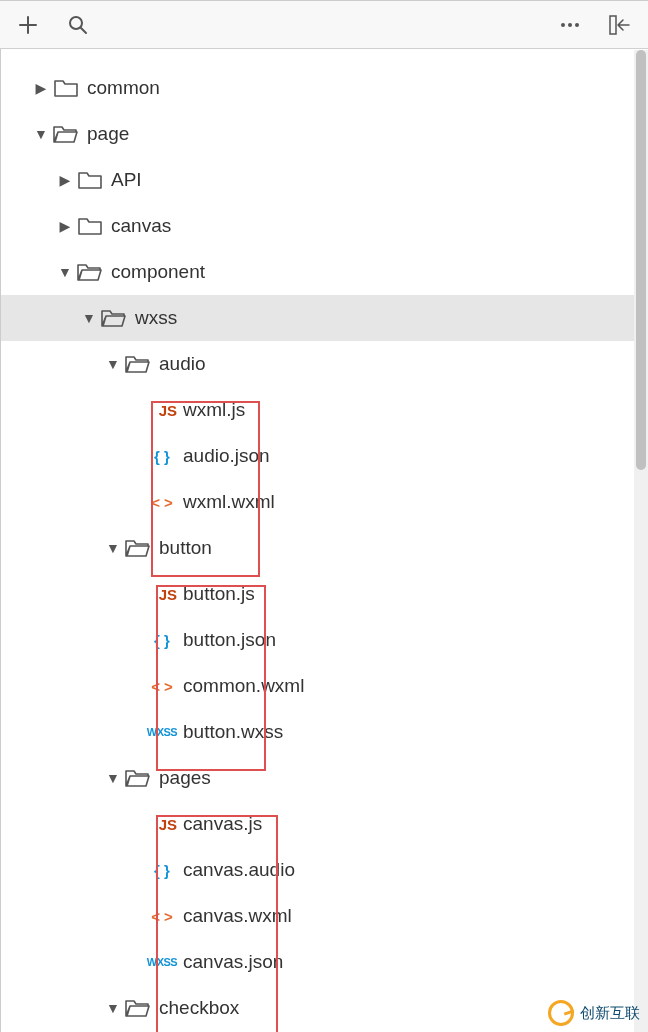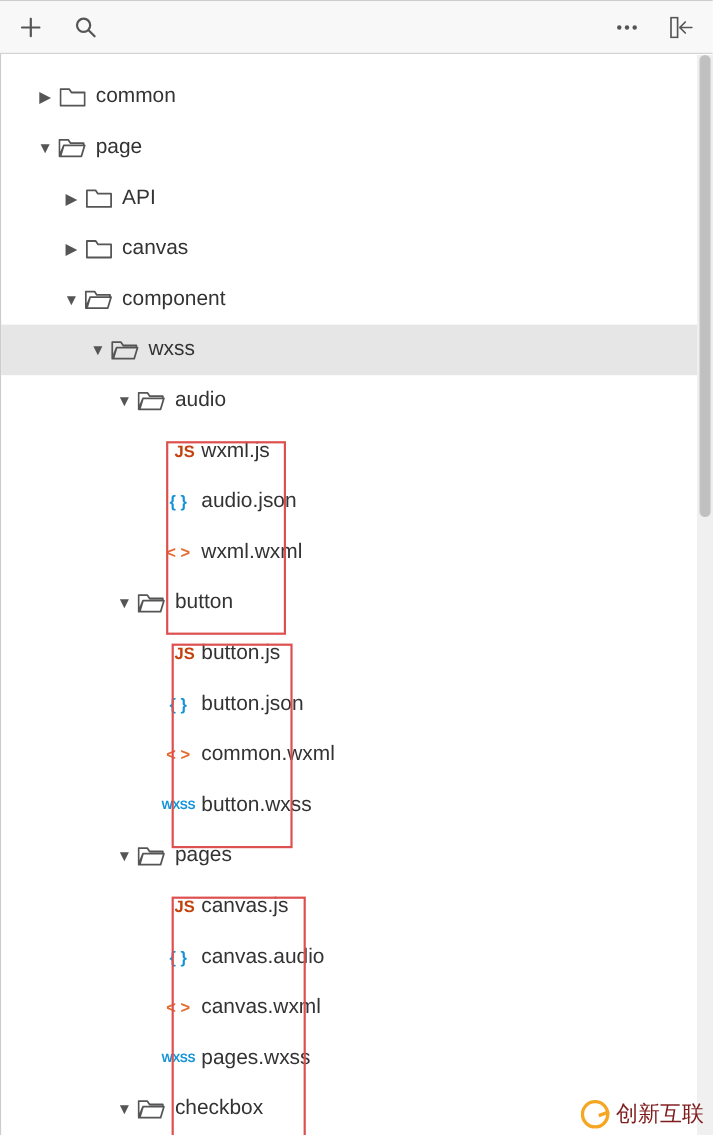--- a/index.html
+++ b/index.html
@@ -108,22 +108,22 @@
       background: #c0c0c0;
       border-radius: 5px;
     }
     .watermark {
       position: absolute;
       right: 8px;
       bottom: 6px;
       display: flex;
       align-items: center;
       gap: 6px;
-      font-size: 20px;
-      color: #7f1d1d;
+      font-size: 15px;
+      color: #0c4a6e;
       z-index: 100;
     }
     .watermark .logo {
       width: 26px;
       height: 26px;
       border: 3px solid #f5a623;
       border-radius: 50%;
       position: relative;
     }
     .watermark .logo::after {
@@ -320,21 +320,21 @@
           <span class="icon">
             <span class="file-ext ext-wxml">&lt; &gt;</span>
           </span>
           <span class="label">canvas.wxml</span>
         </div>
         <div class="row" style="--indent: 126px;">
           <span class="arrow blank">▶</span>
           <span class="icon">
             <span class="file-ext ext-wxss">WXSS</span>
           </span>
-          <span class="label">pages.wxss</span>
+          <span class="label">canvas.json</span>
         </div>
         <div class="row" style="--indent: 102px;">
           <span class="arrow">▼</span>
           <span class="icon">
             <svg width="26" height="20" viewBox="0 0 26 20">
               <path d="M1 3h8l2 3h12v2H5l-4 10V3z M5 8h19l-3 10H2l3-10z" fill="none" stroke="#555" stroke-width="1.6" stroke-linejoin="round"></path>
             </svg>
           </span>
           <span class="label">checkbox</span>
         </div>

